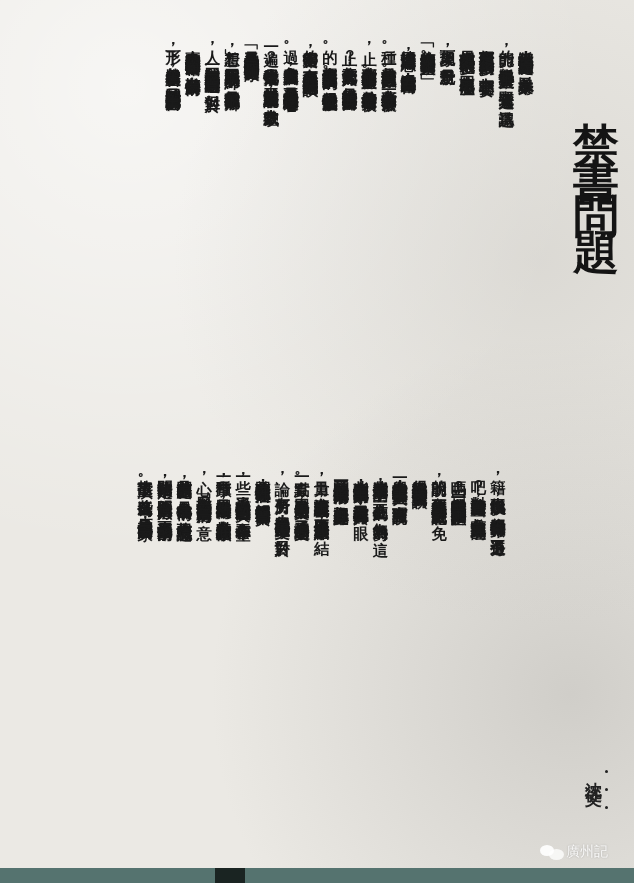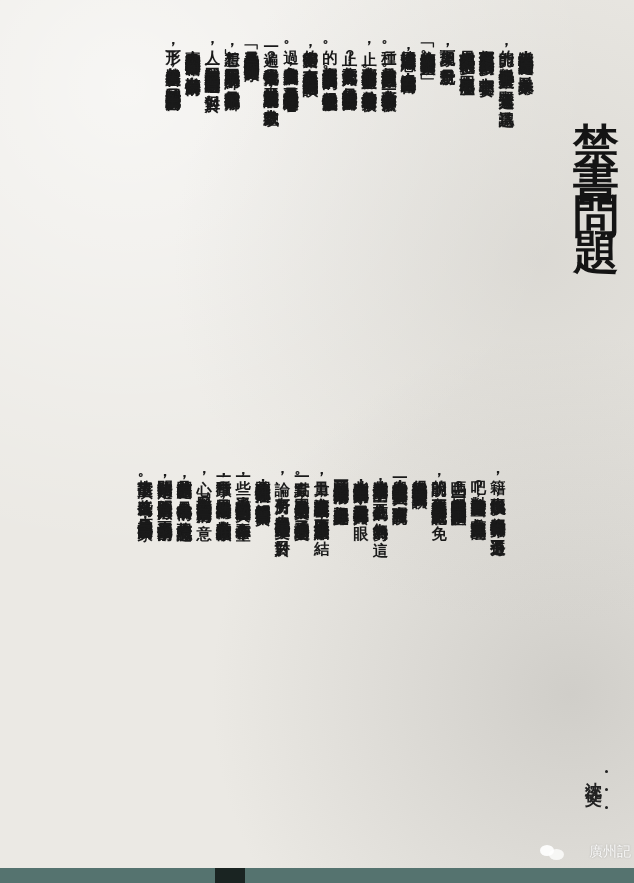--- a/index.html
+++ b/index.html
@@ -37,21 +37,21 @@
     position:absolute; left:583px; top:768px;
     writing-mode:vertical-rl; font-size:17px; font-weight:bold;
     letter-spacing:4px; color:#222;
   }
   .author-dots {
     position:absolute; left:605px; top:770px; width:4px;
     display:flex; flex-direction:column; gap:15px;
   }
   .author-dots span { width:3px; height:3px; background:#222; border-radius:50%; display:block; }
   .watermark {
-    position:absolute; left:540px; top:843px; display:flex; align-items:center; gap:23px;
+    position:absolute; left:540px; top:843px; display:flex; align-items:center; gap:0;
     color:rgba(255,255,255,0.9); font-family:"DejaVu Sans", sans-serif; font-size:14px;
     text-shadow:0 0 2px rgba(0,0,0,0.25);
   }
   .wm-icon { width:26px; height:16px; position:relative; }
   .wm-icon i { position:absolute; border-radius:50%; background:rgba(255,255,255,0.9); }
   .bottom-bar {
     position:absolute; left:0; top:868px; width:634px; height:15px;
     background:#55736f;
   }
   .bottom-bar .dark {

